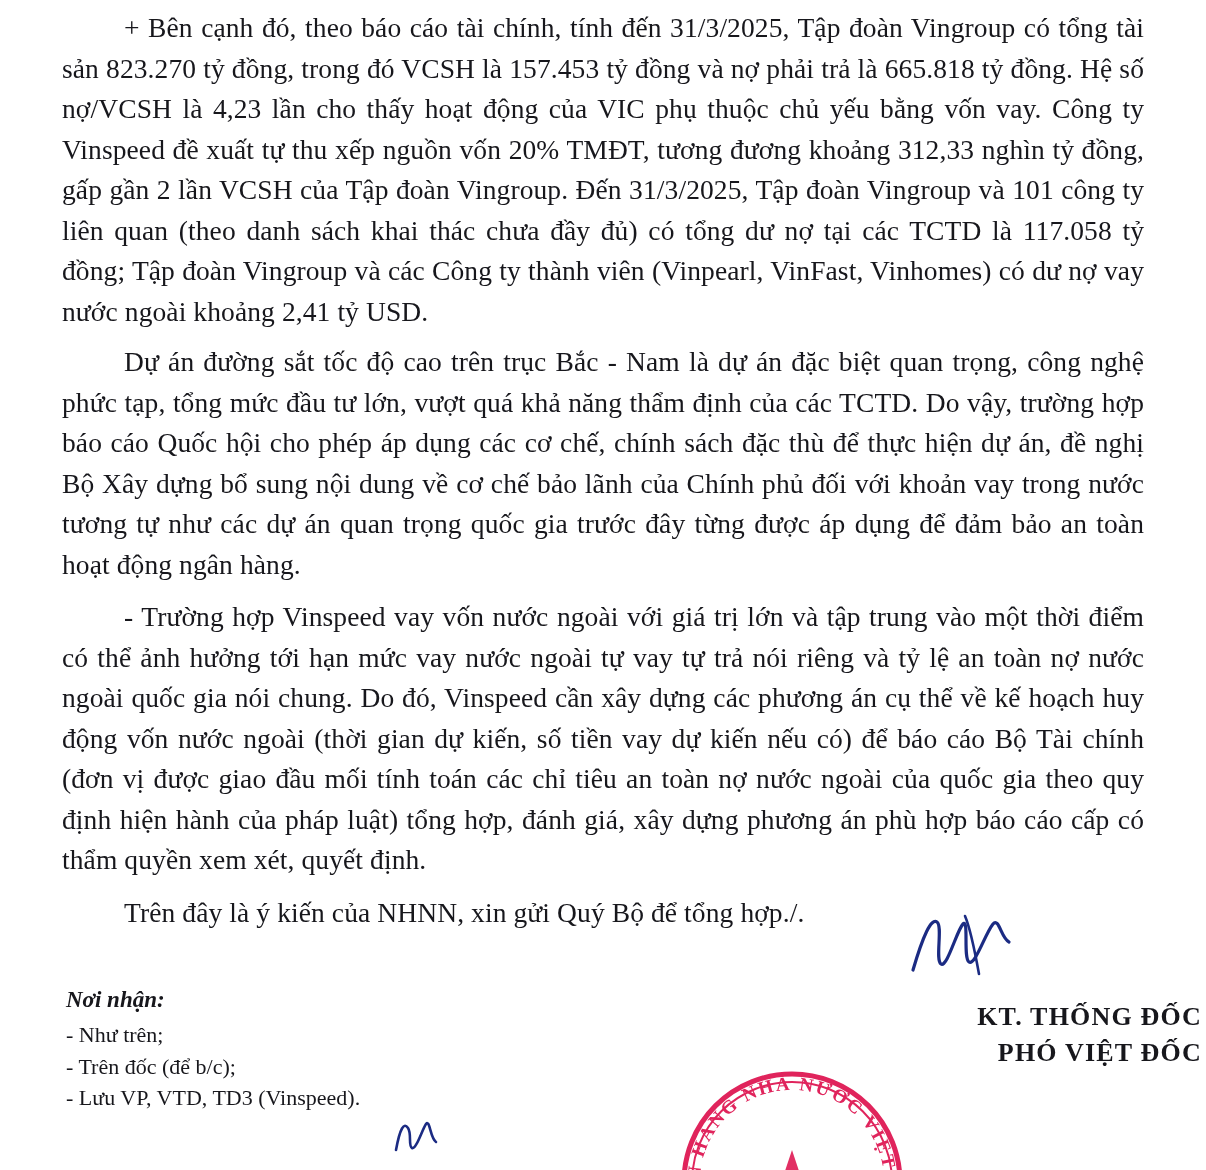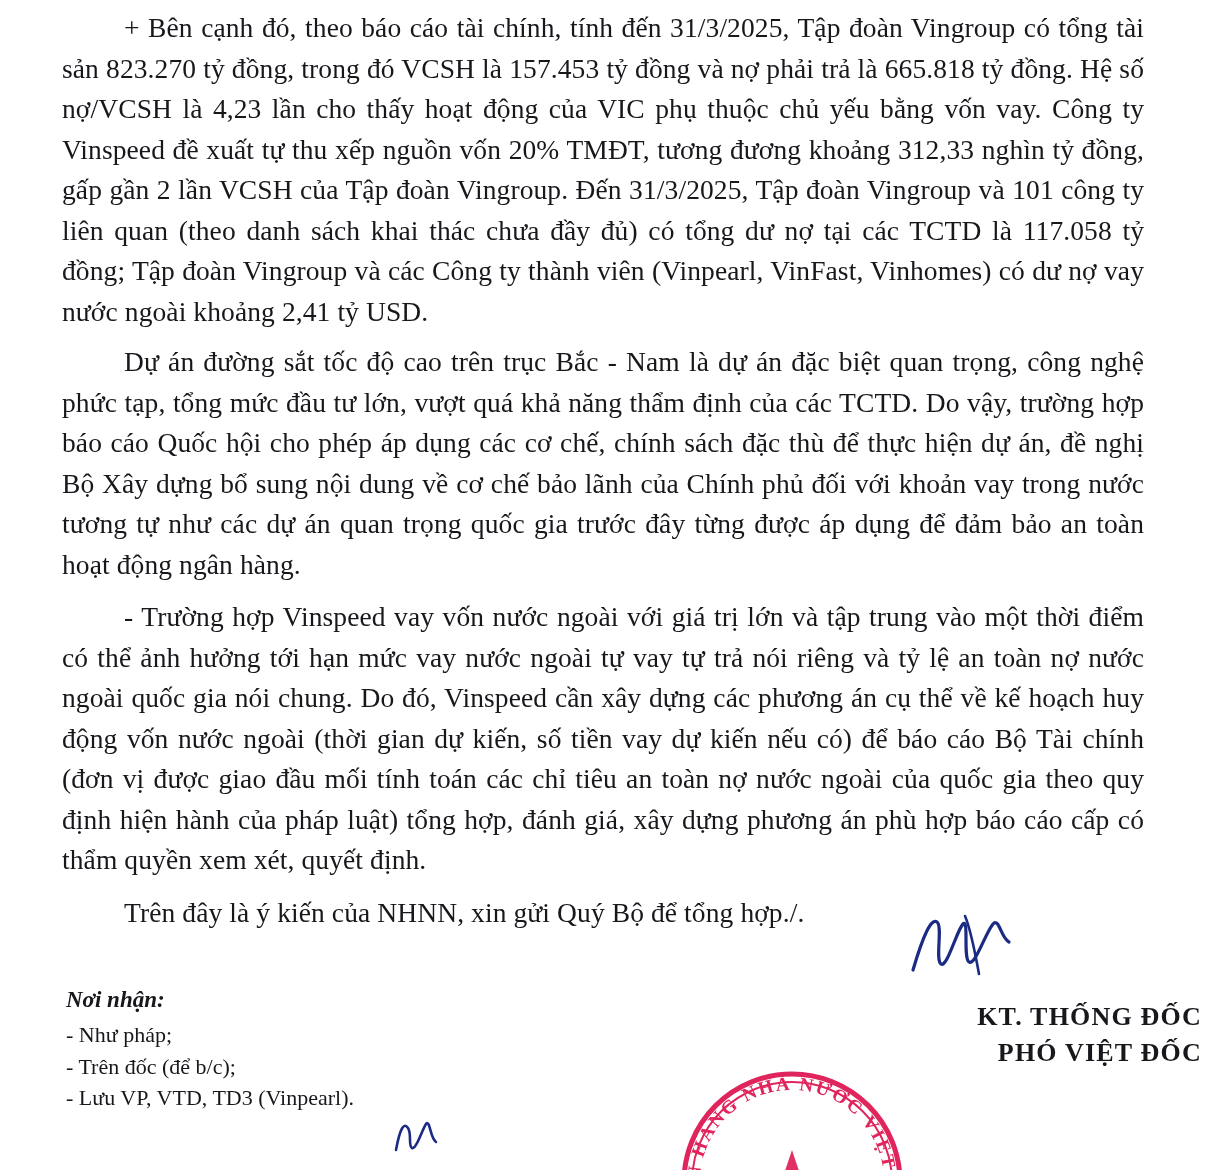--- a/index.html
+++ b/index.html
@@ -142,23 +142,23 @@
   <svg viewBox="0 0 120 70" width="120" height="70" aria-hidden="true">
     <path d="M8 62 C18 28, 26 10, 32 14 C38 18, 30 52, 36 56 C42 60, 52 22, 58 16 C64 10, 58 50, 64 54 C70 58, 80 26, 88 16 C94 9, 96 30, 104 34" fill="none" stroke="#1b2b83" stroke-width="3.2" stroke-linecap="round"></path>
     <path d="M60 8 C66 22, 70 44, 74 66" fill="none" stroke="#1b2b83" stroke-width="2.6" stroke-linecap="round"></path>
   </svg>
 </div>
 
 <div class="footer">
   <div class="footer-left">
     <div class="recipients-title">Nơi nhận:</div>
     <ul class="recipients-list">
-      <li>- Như pháp;</li>
+      <li>- Như trên;</li>
       <li>- Trên đốc (để b/c);</li>
-      <li>- Lưu VP, VTD, TD3 (Vinpearl).</li>
+      <li>- Lưu VP, VTD, TD3 (Vinspeed).</li>
     </ul>
   </div>
 
   <div class="footer-right">
     <div class="signer-line">KT. THỐNG ĐỐC</div>
     <div class="signer-line">PHÓ VIỆT ĐỐC</div>
   </div>
 </div>
 
 <div class="sig-small">

